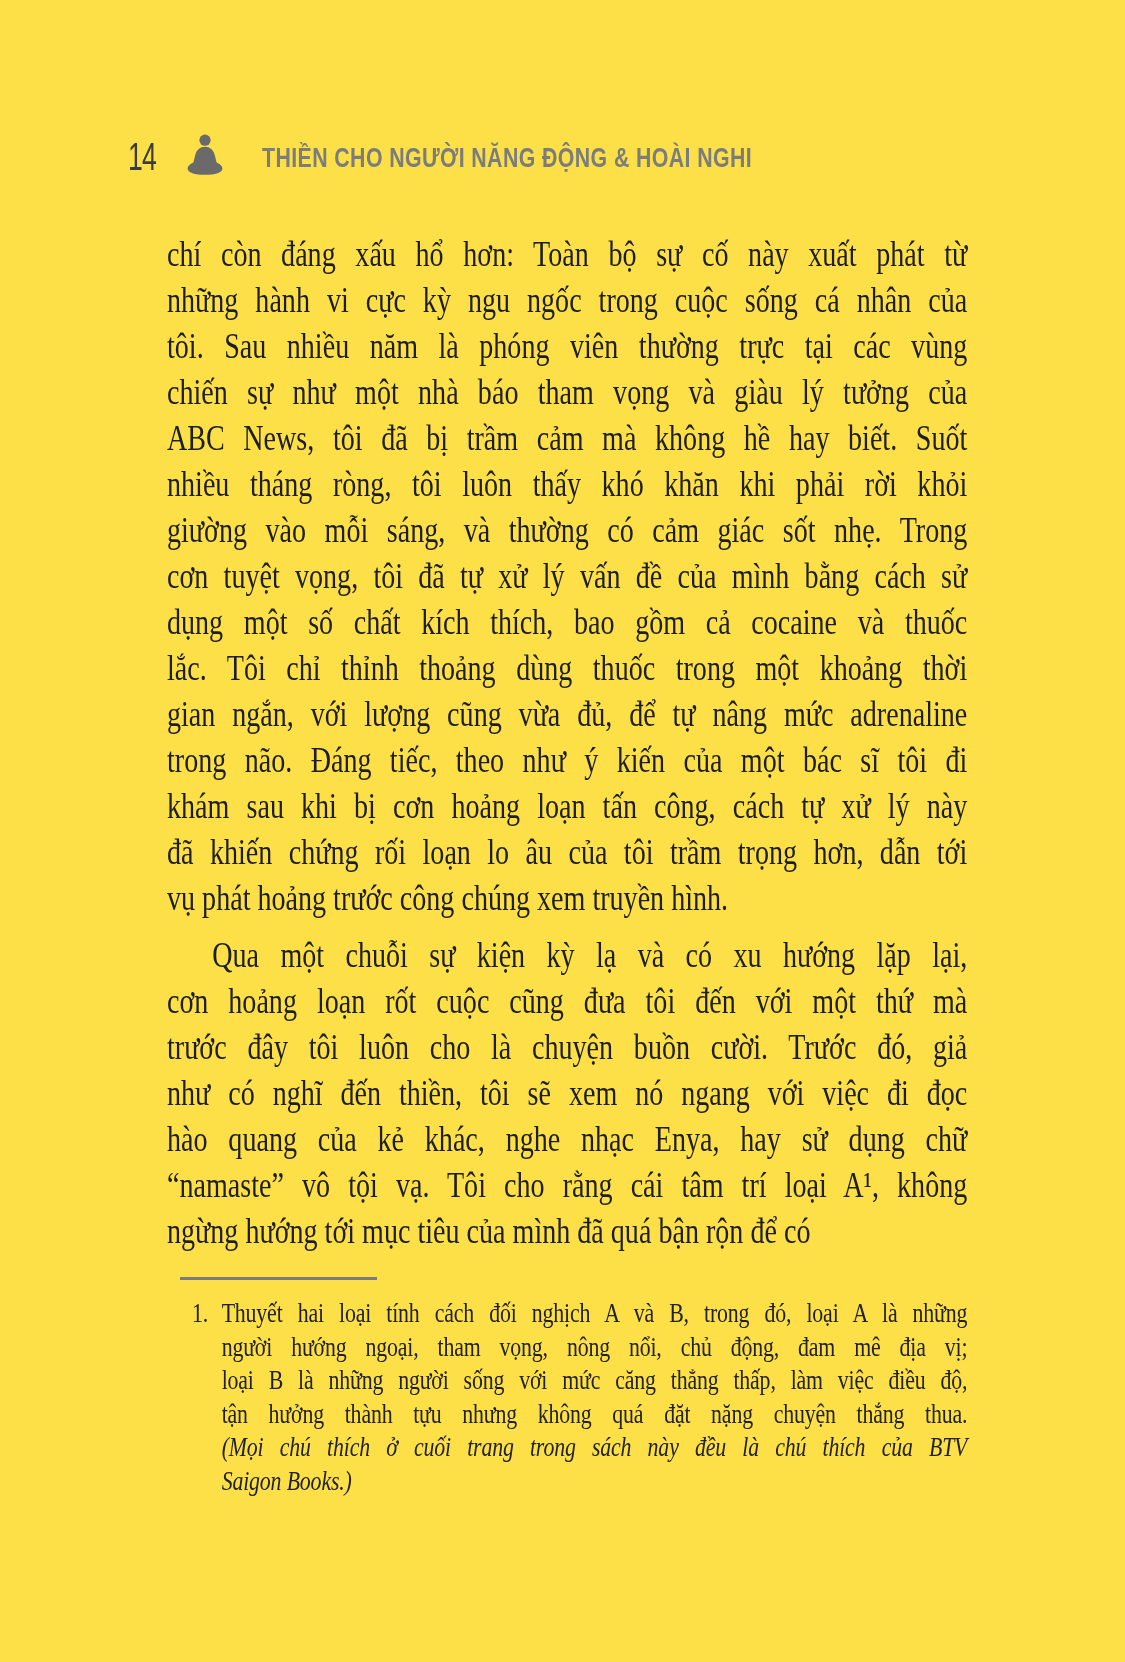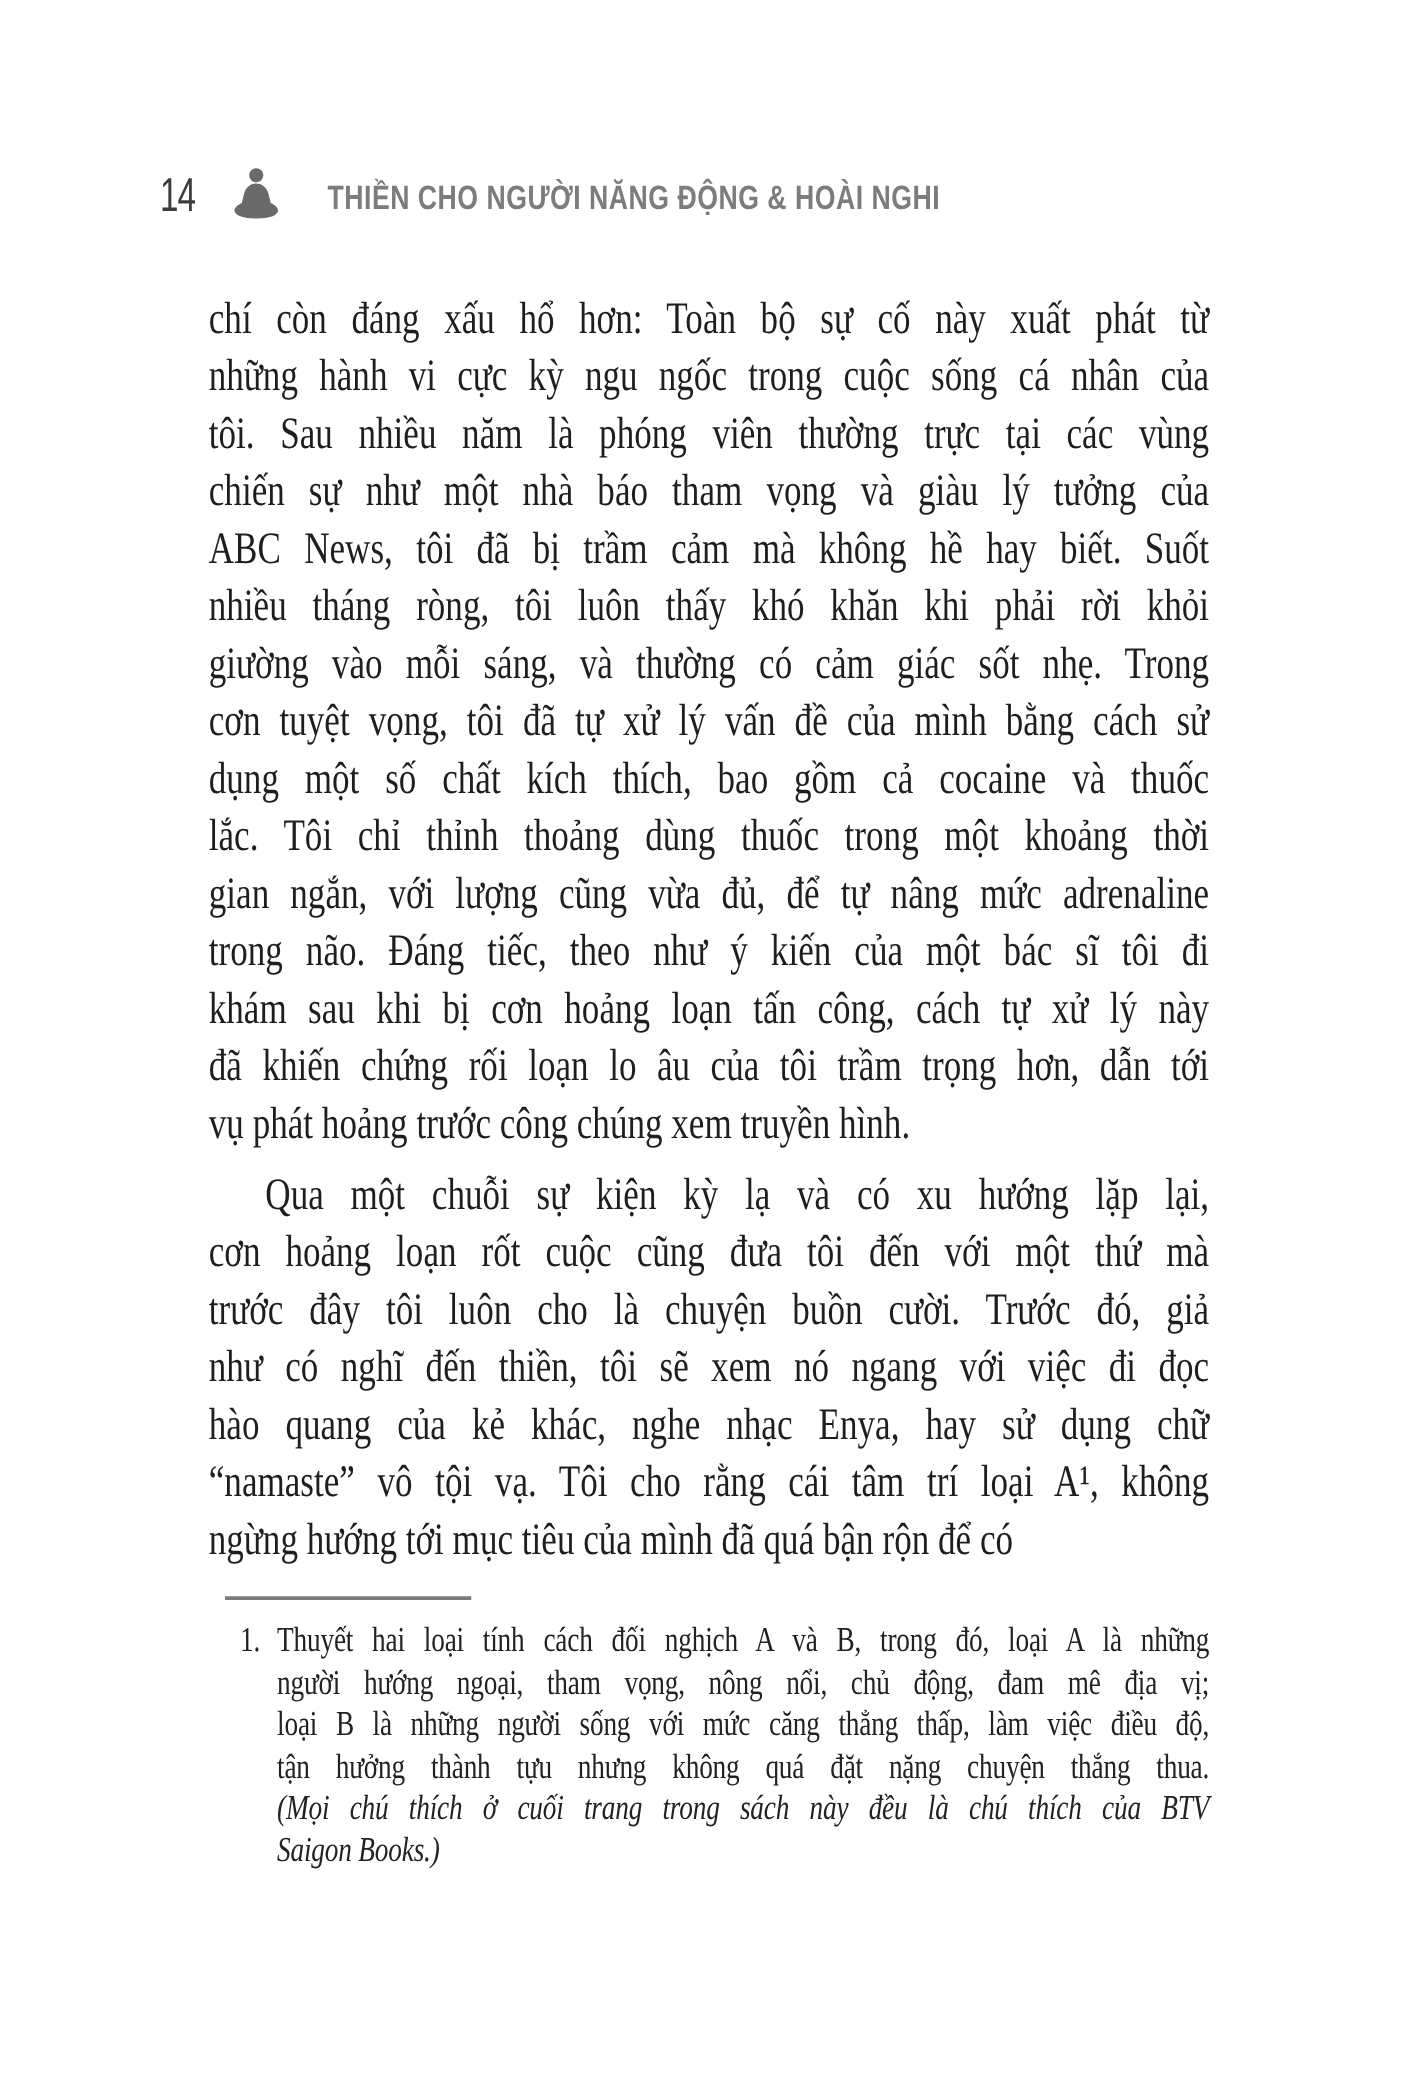--- a/index.html
+++ b/index.html
@@ -1,19 +1,19 @@
 <!DOCTYPE html>
 <html><head>
 <meta charset="utf-8">
 <style>
   html,body{margin:0;padding:0;background:#e8e8e8;}
   .page{
     position:relative;
     width:1125px;height:1662px;
-    background:#ffffff;
+    background:#fde047;
     margin:0 auto;
     overflow:hidden;
     font-family:"Liberation Serif", serif;
   }
   
   .pagenum{
     position:absolute;left:128px;top:136px;
     font-family:"Liberation Sans", sans-serif;
     font-size:38px;font-weight:400;color:#3c3c3e;
     transform:scaleX(0.70);transform-origin:left top;

